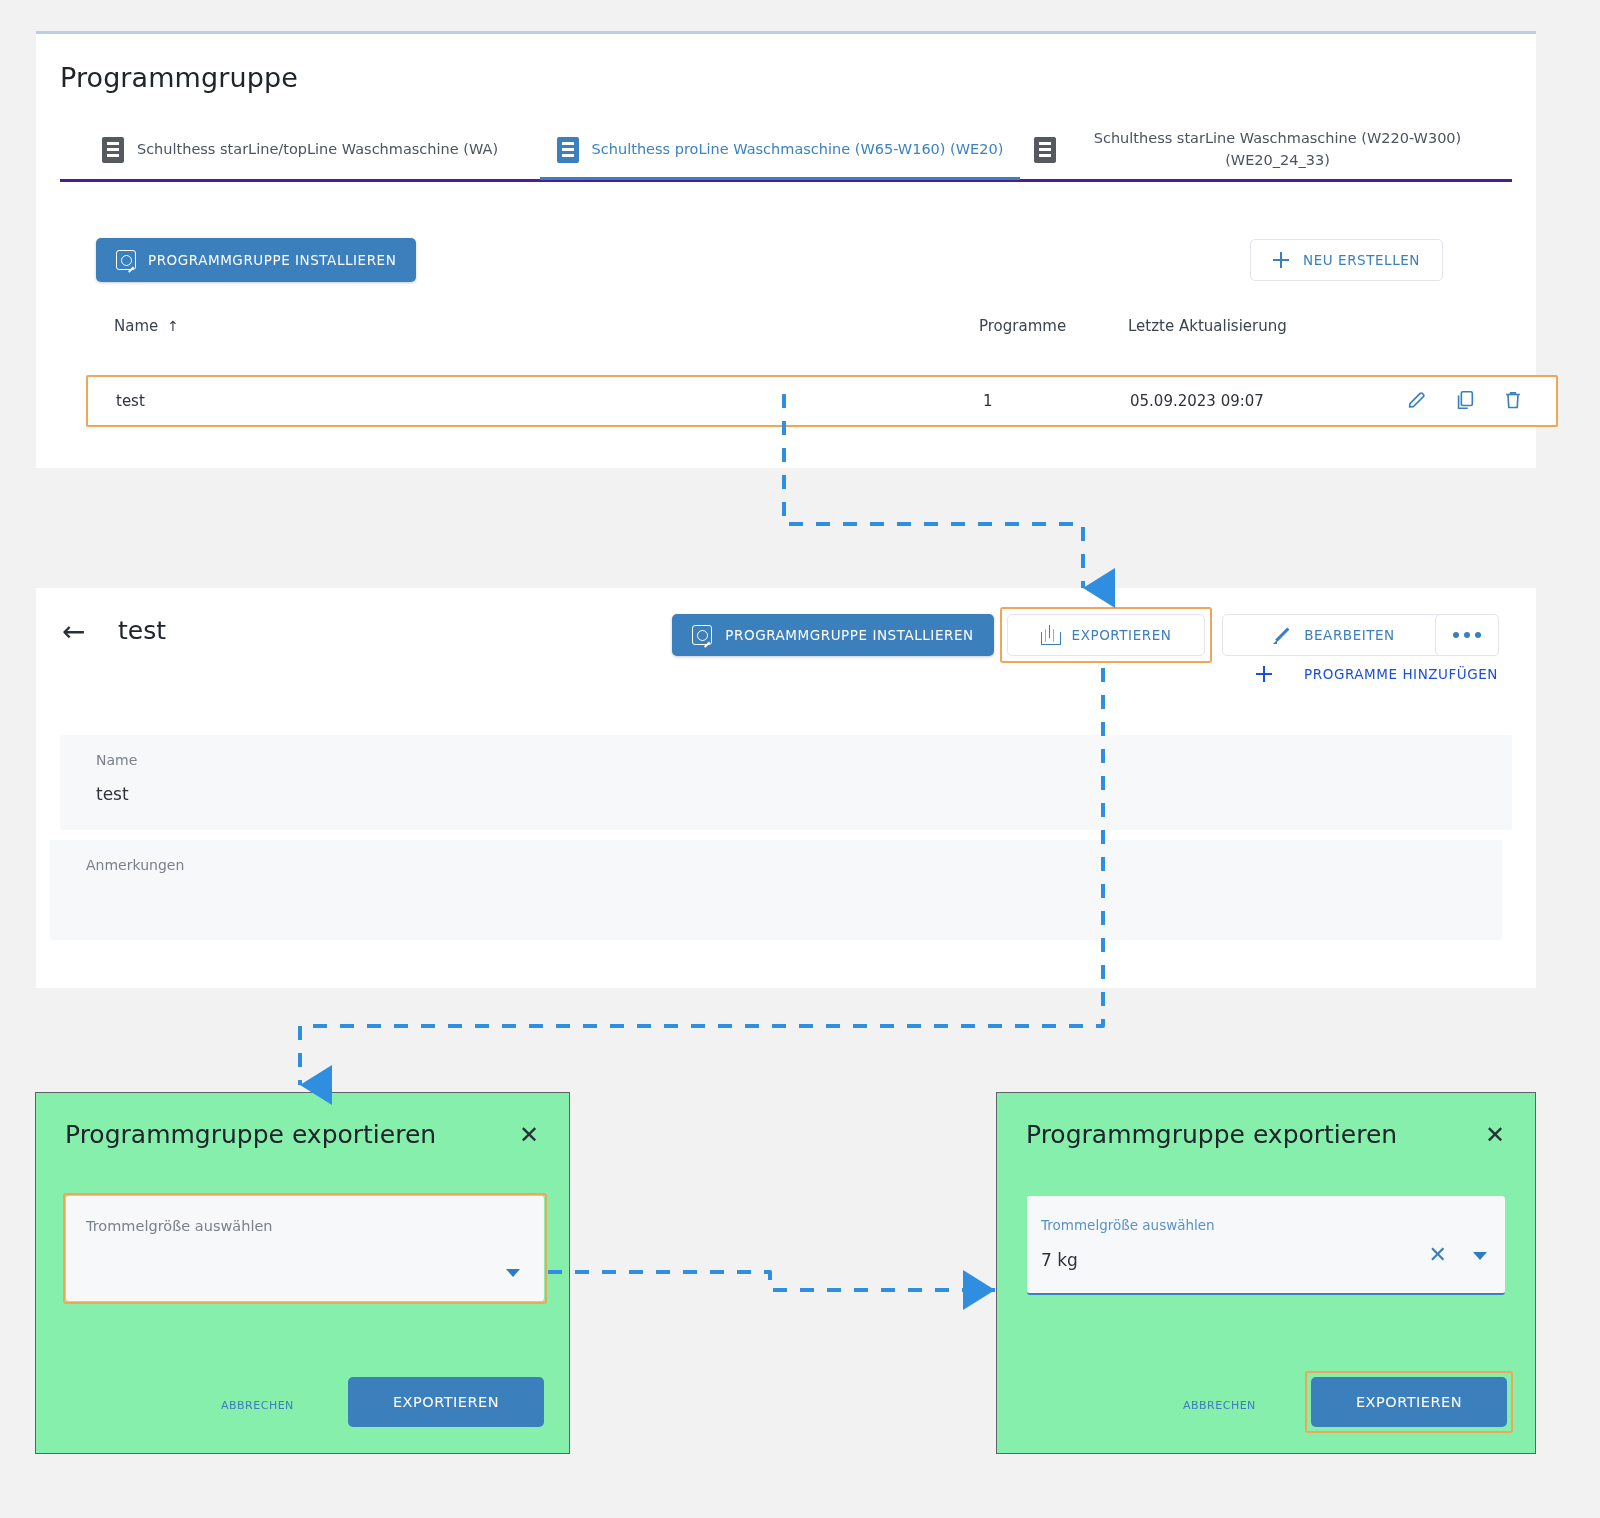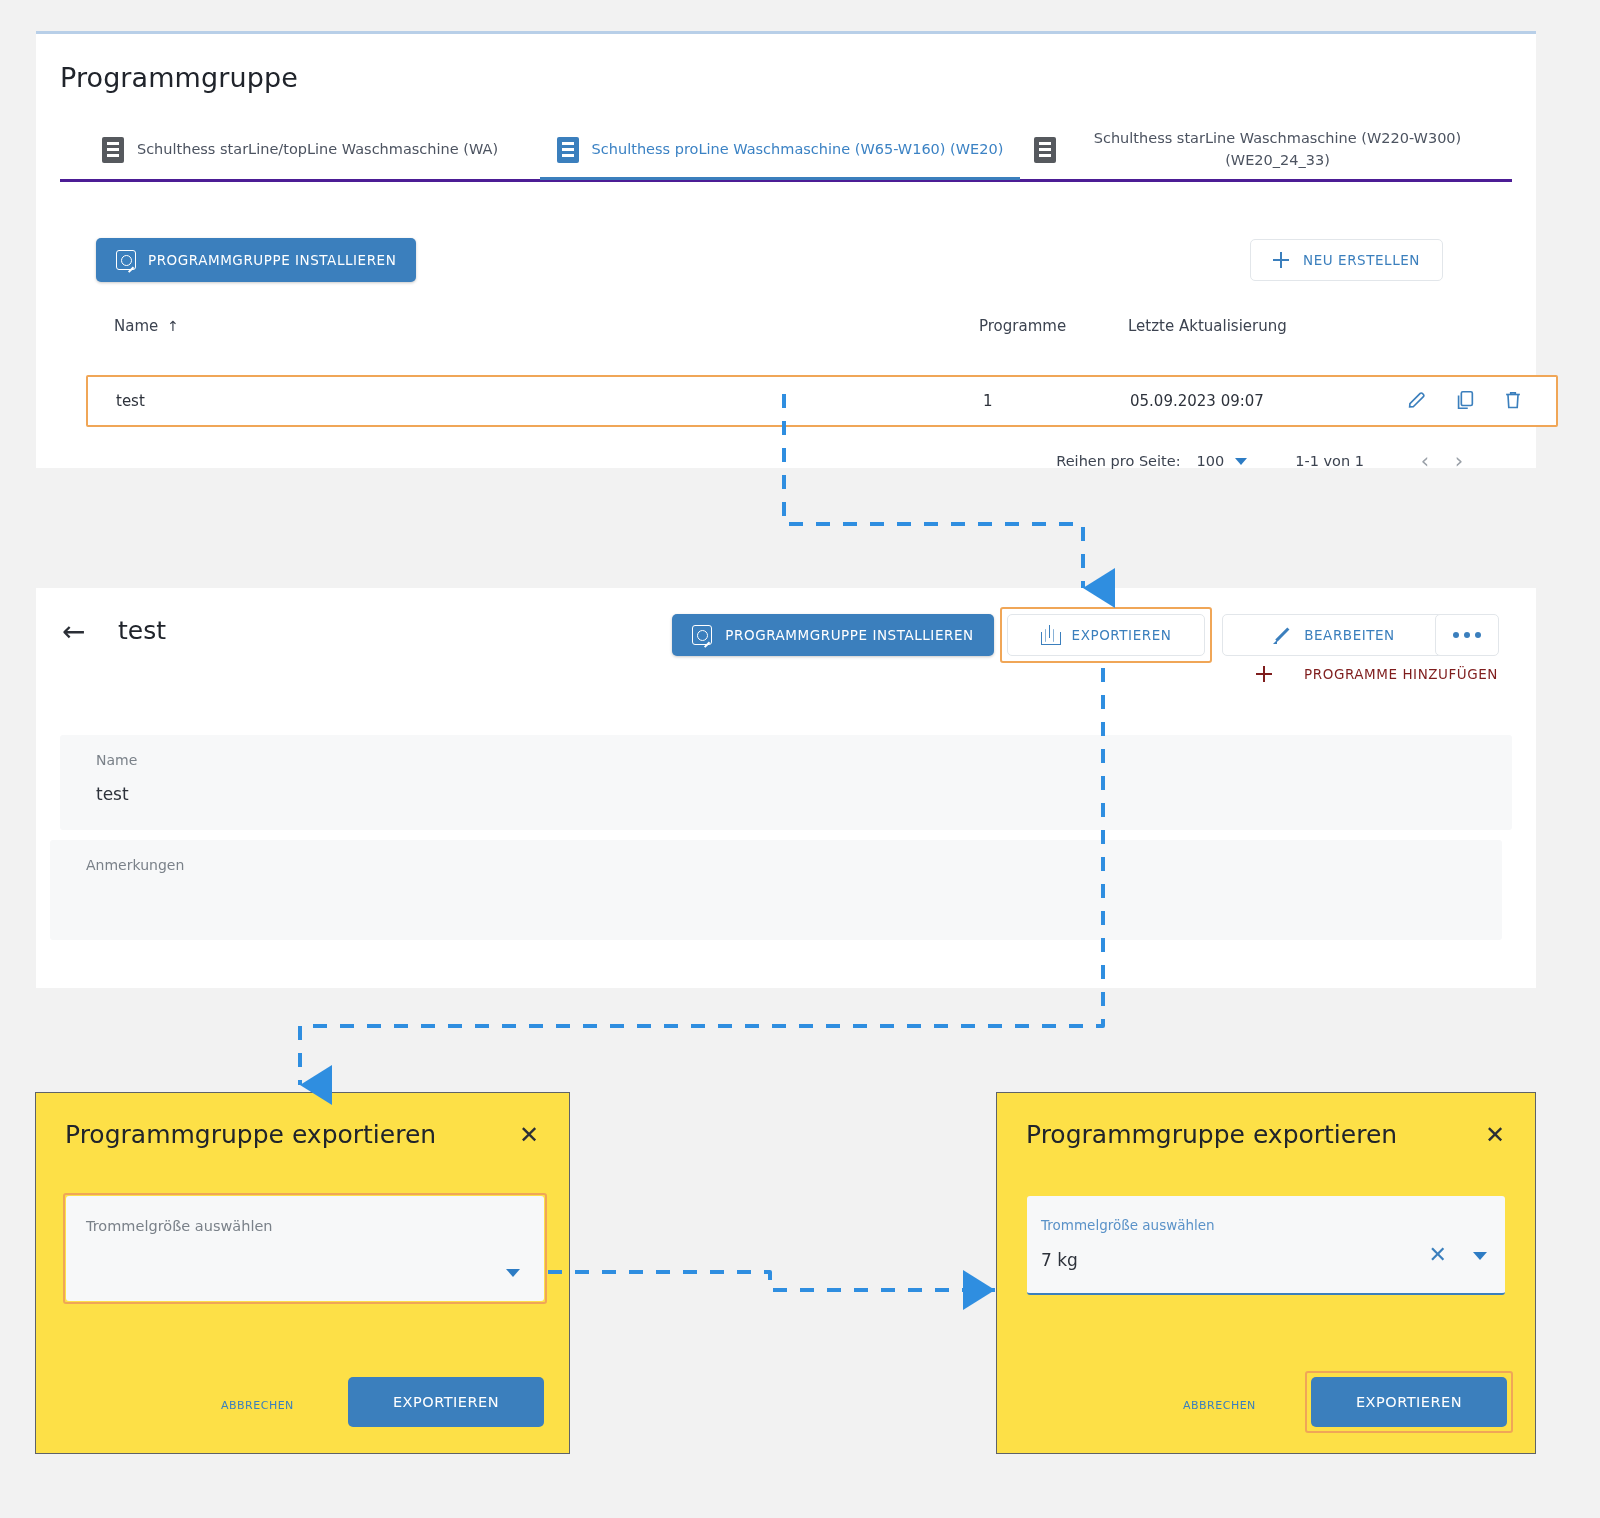--- a/index.html
+++ b/index.html
@@ -324,21 +324,21 @@
     width: 0; height: 0;
     border-left: 4px solid transparent;
     border-bottom: 4px solid currentColor;
   }
   .add-prog {
     position: absolute;
     right: 38px; top: 78px;
     display: flex;
     align-items: flex-start;
     gap: 32px;
-    color: #7f1d1d;
+    color: #1d4ed8;
     font-size: 13.5px;
     letter-spacing: .55px;
     cursor: default;
   }
   .field-box {
     position: absolute;
     background: #f7f8f9;
     border-radius: 3px;
   }
   .field-name { left: 24px; top: 147px; width: 1452px; height: 95px; }
@@ -352,21 +352,21 @@
   .f-value {
     position: absolute;
     left: 36px; top: 49px;
     font-size: 17px;
     color: #2d323b;
   }
 
   
   .dialog {
     position: absolute;
-    background: #fde047;
+    background: #86efac;
     border: 1px solid #5f6368;
   }
   .dlg-left { left: 35px; top: 1092px; width: 535px; height: 362px; }
   .dlg-right { left: 996px; top: 1092px; width: 540px; height: 362px; }
   .dlg-title {
     position: absolute;
     left: 29px; top: 27px;
     font-size: 25px;
     color: #20242b;
   }
@@ -557,30 +557,20 @@
         <span class="act">
           <svg viewBox="0 0 24 24" width="22" height="22" fill="none" stroke="#3b7fbd" stroke-width="1.8">
             <path d="M4.5 6 H19.5"></path>
             <path d="M9.5 6 V4.2 H14.5 V6"></path>
             <path d="M6.5 6 L7.4 20.2 H16.6 L17.5 6"></path>
           </svg>
         </span>
       </div>
     </div>
 
-    <div class="pagination">
-      <span class="pg-label">Reihen pro Seite:</span>
-      <span class="pg-size">
-        <span>100</span>
-        <span class="caret-down"></span>
-      </span>
-      <span class="pg-range">1-1 von 1</span>
-      <span class="pg-arrow">‹</span>
-      <span class="pg-arrow">›</span>
-    </div>
   </div>
 
   <div class="panel-detail">
     <div class="back-arrow">←</div>
     <div class="detail-title">test</div>
 
     <button class="d-btn d-install">
       <span class="install-icon"></span>
       <span>PROGRAMMGRUPPE INSTALLIEREN</span>
     </button>

